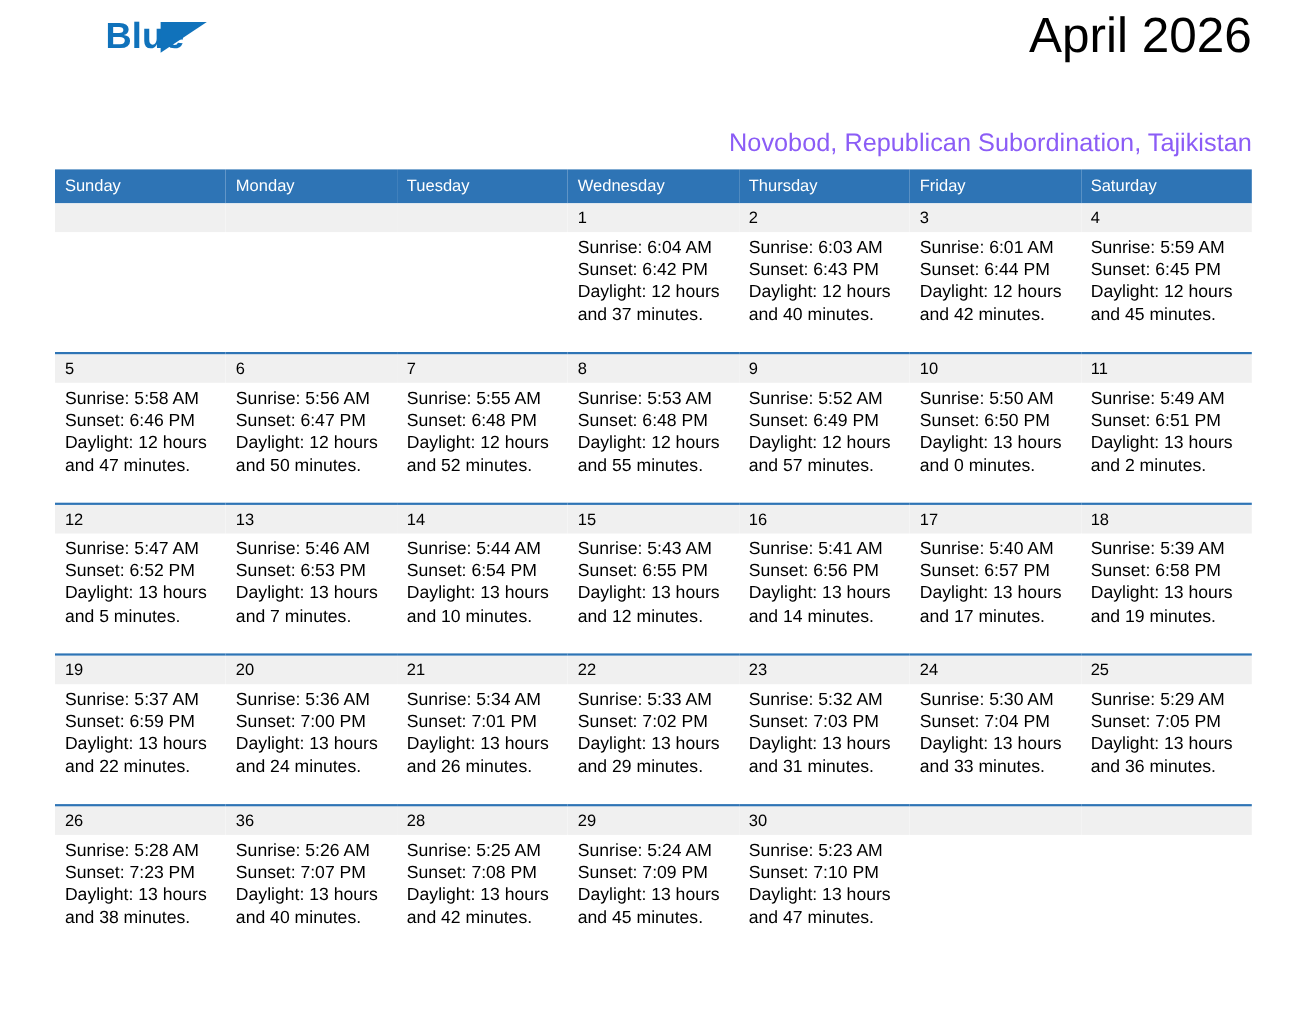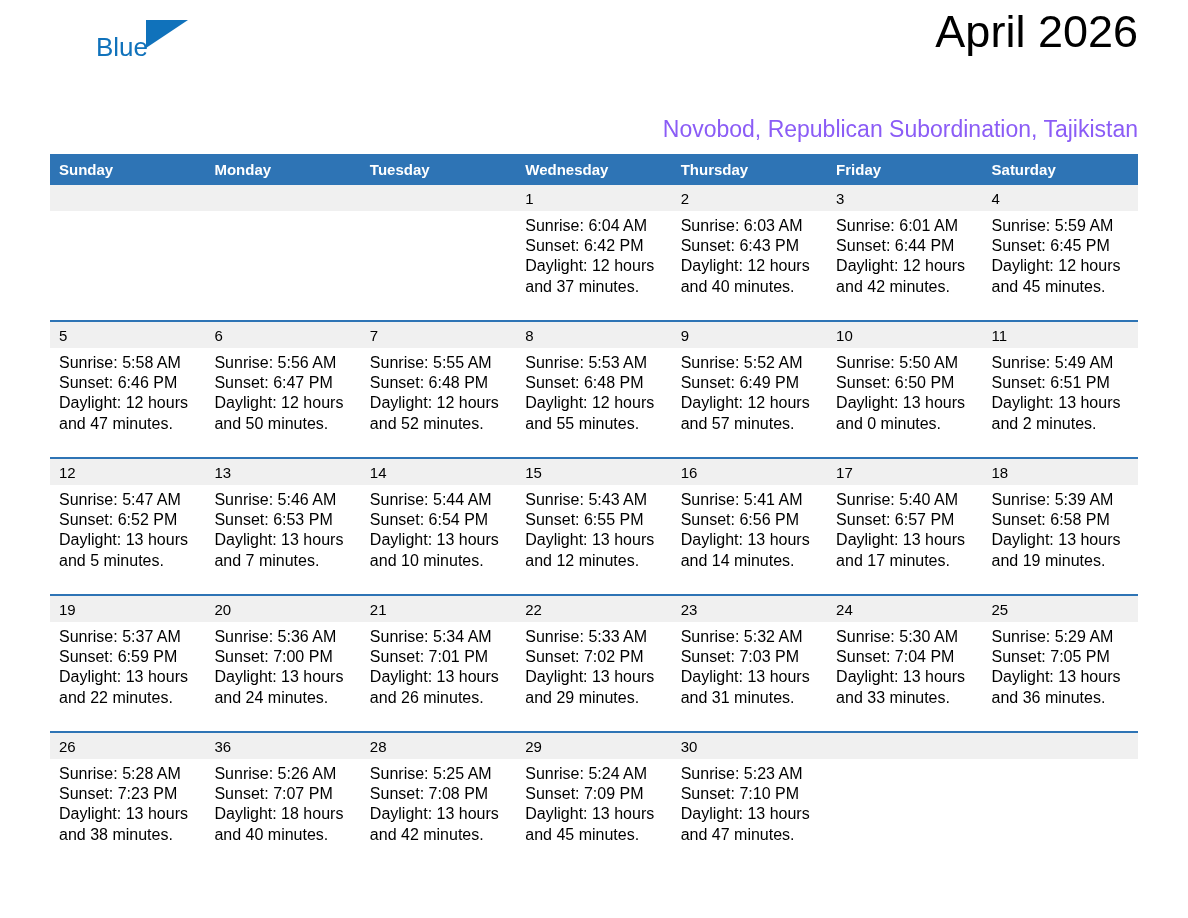--- a/index.html
+++ b/index.html
@@ -48,26 +48,26 @@
   .logo-tri {
     position: absolute;
     left: 96px;
     top: 8px;
     width: 0;
     height: 0;
     border-left: 42px solid #1072bb;
     border-bottom: 28px solid transparent;
   }
   .logo-blue {
-    font-size: 26px;
+    font-size: 33px;
     line-height: 34px;
     color: #1072bb;
-    font-weight: 400;
+    font-weight: 700;
     margin-left: 46px;
-    margin-top: 18px;
+    margin-top: 4px;
     white-space: nowrap;
   }
   .title-block {
     text-align: right;
     padding-top: 6px;
   }
   .cal-title {
     font-size: 45px;
     line-height: 52px;
     font-weight: 400;
@@ -91,21 +91,21 @@
     width: 1088px;
     border-collapse: collapse;
     table-layout: fixed;
   }
   .calendar col { width: 155.4px; }
 
   thead th {
     background: #2e74b5;
     color: #ffffff;
     font-size: 15px;
-    font-weight: 700;
+    font-weight: 400;
     text-align: left;
     padding: 7px 0 7px 9px;
     height: 18px;
     box-sizing: border-box;
     vertical-align: middle;
   }
 
   tbody tr.week {
     border-top: 2px solid #2e74b5;
   }
@@ -406,21 +406,21 @@
               <div>Sunrise: 5:28 AM</div>
               <div>Sunset: 7:23 PM</div>
               <div class="wrap2">Daylight: 13 hours and 38 minutes.</div>
             </div>
           </td>
           <td class="day-cell">
             <div class="daynum-band">36</div>
             <div class="day-info">
               <div>Sunrise: 5:26 AM</div>
               <div>Sunset: 7:07 PM</div>
-              <div class="wrap2">Daylight: 18 hours and 40 minutes.</div>
+              <div class="wrap2">Daylight: 13 hours and 40 minutes.</div>
             </div>
           </td>
           <td class="day-cell">
             <div class="daynum-band">28</div>
             <div class="day-info">
               <div>Sunrise: 5:25 AM</div>
               <div>Sunset: 7:08 PM</div>
               <div class="wrap2">Daylight: 13 hours and 42 minutes.</div>
             </div>
           </td>

